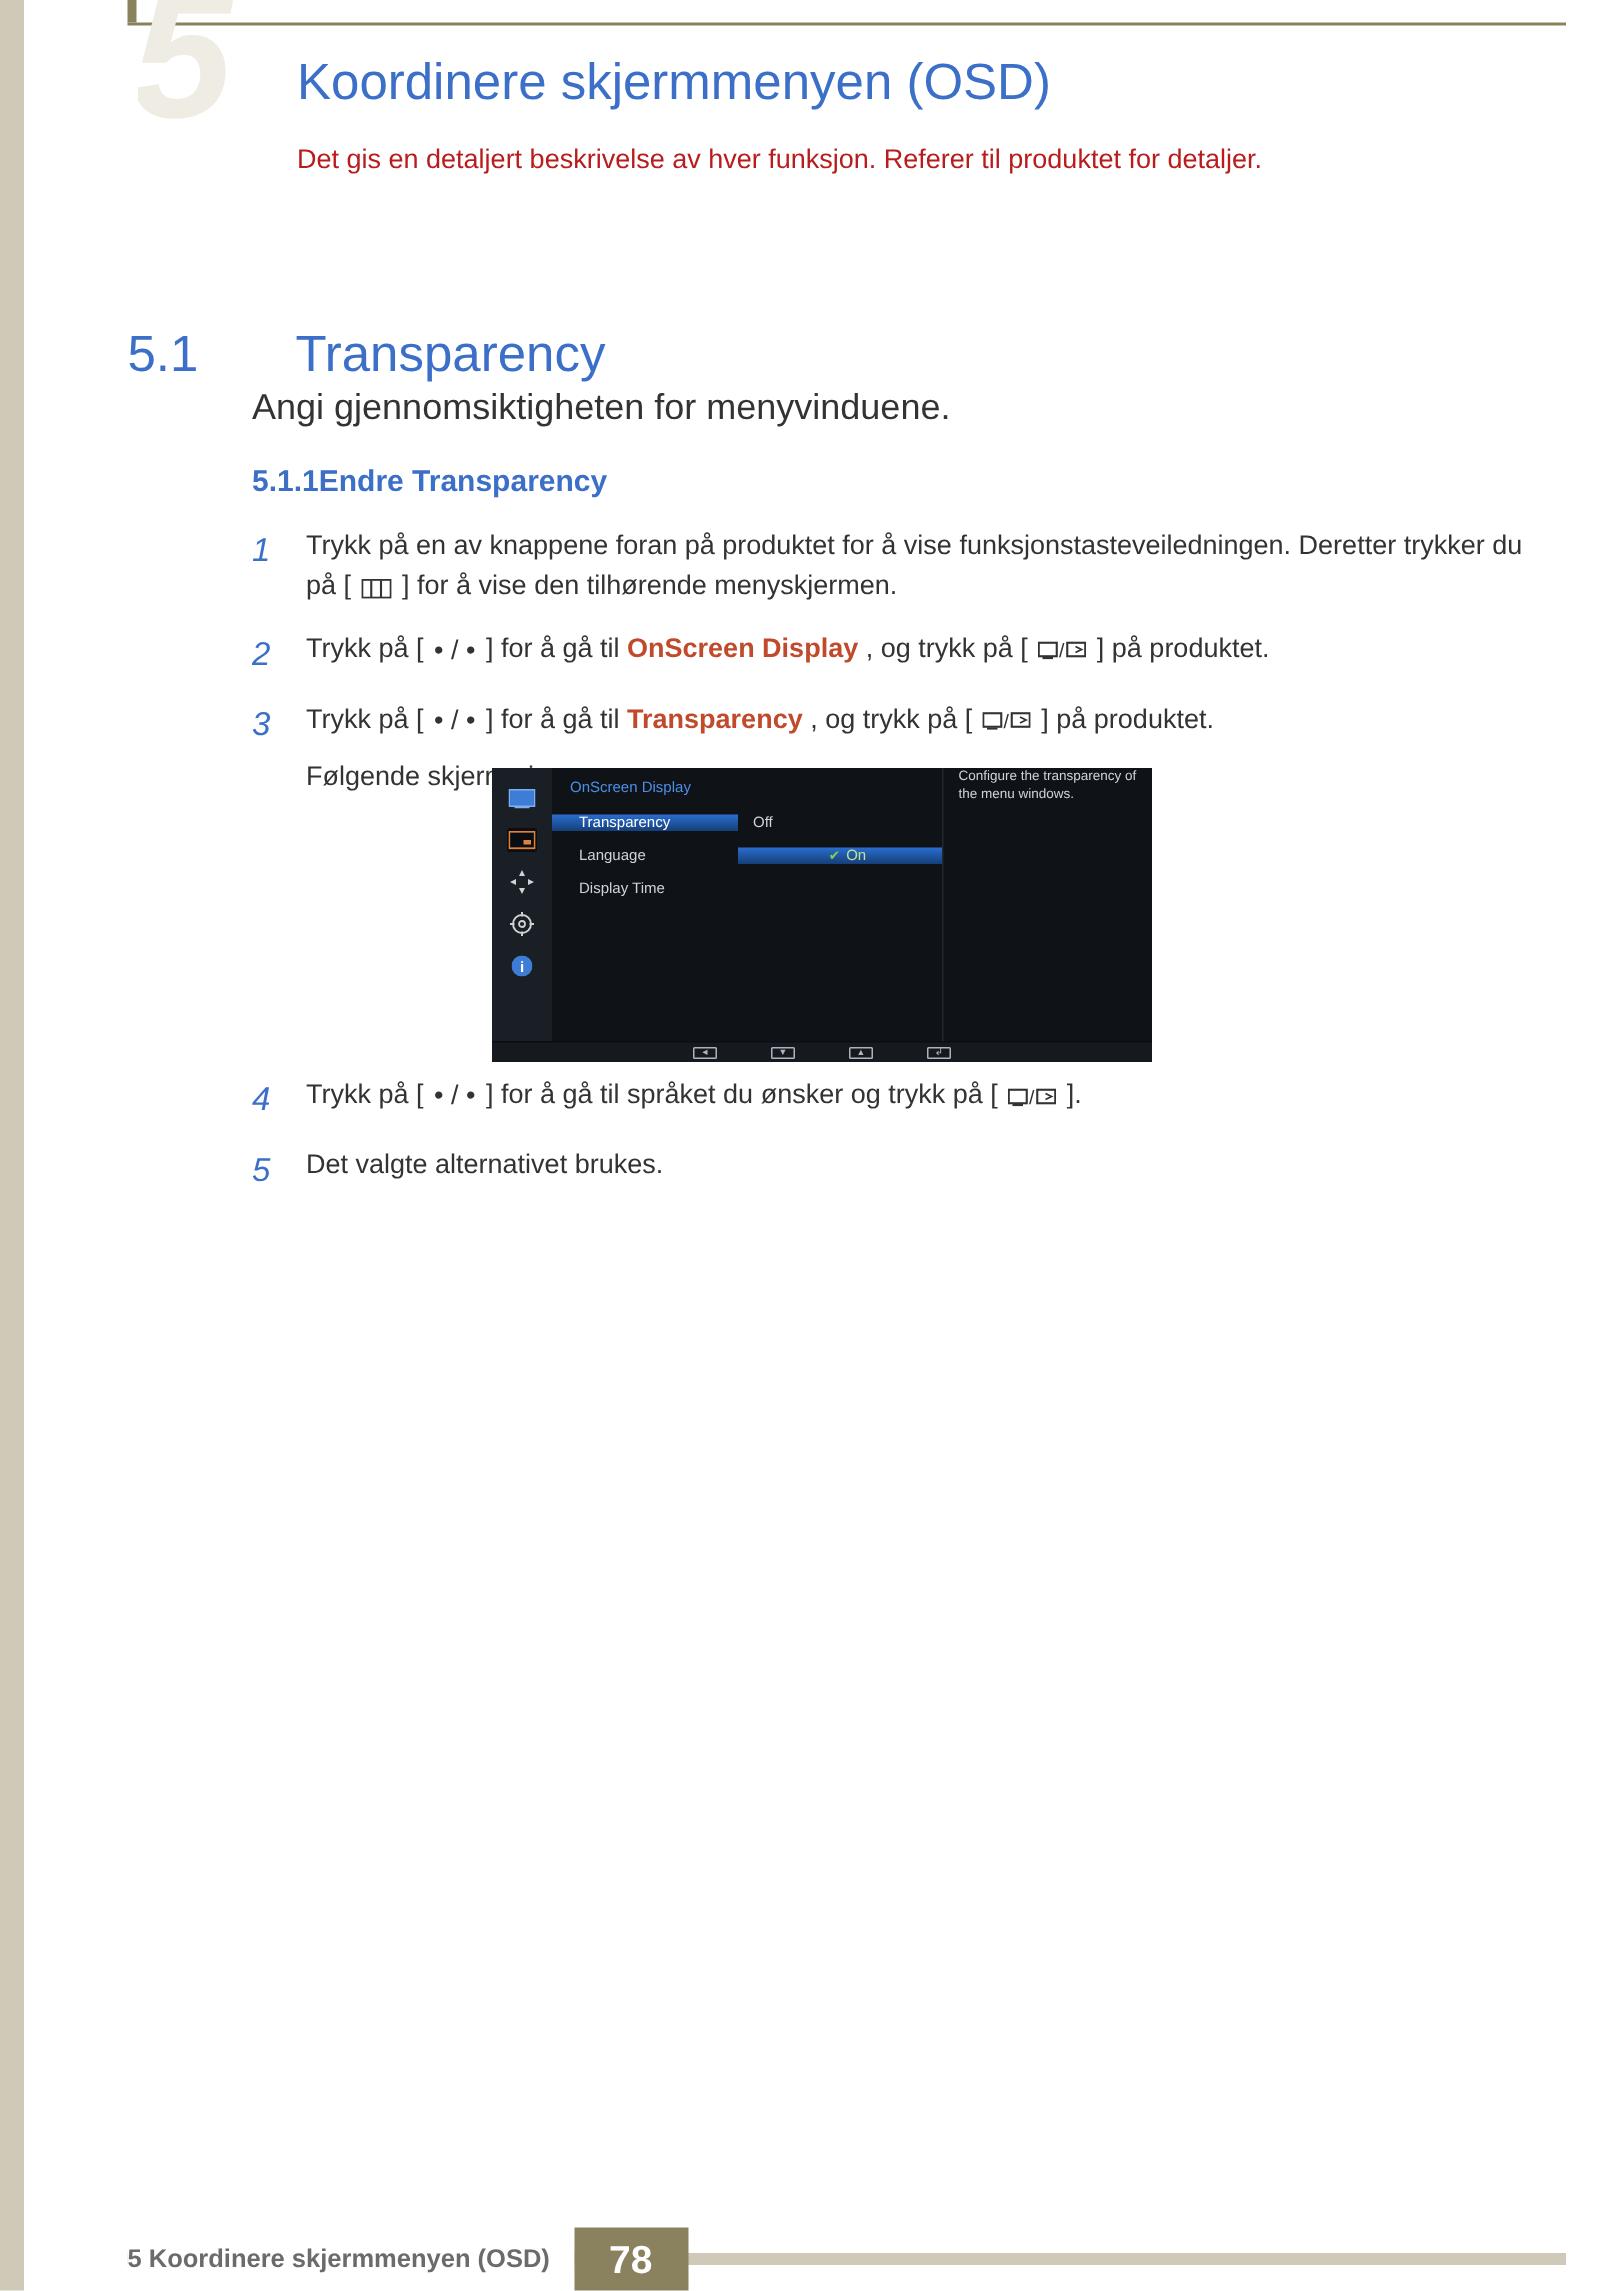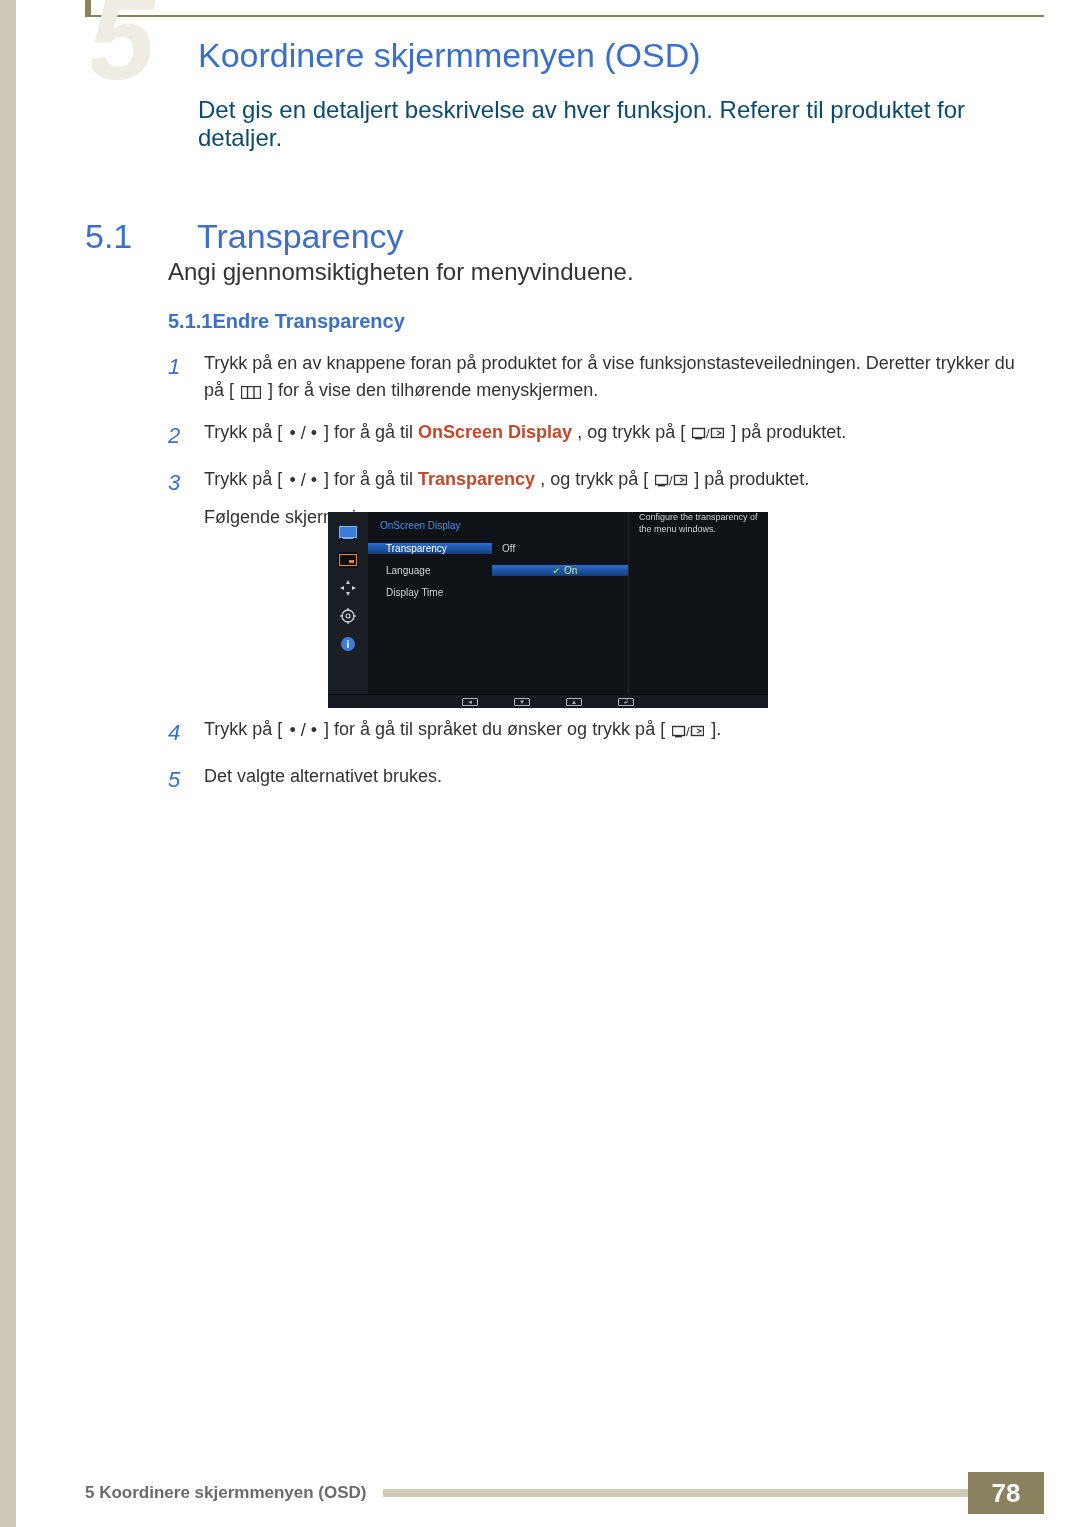--- a/index.html
+++ b/index.html
@@ -50,22 +50,22 @@
     left: 198px;
     font-size: 34px;
     color: #3b6fc8;
     font-weight: 400;
   }
   .intro {
     position: absolute;
     top: 96px;
     left: 198px;
     right: 60px;
-    font-size: 24px;
-    color: #0c4a6e;
+    font-size: 18px;
+    color: #b91c1c;
   }
   .section-row {
     position: absolute;
     top: 192px;
     left: 85px;
     right: 36px;
     display: flex;
     gap: 30px;
     align-items: flex-start;
     margin-top: 25px;
@@ -214,26 +214,26 @@
     line-height: 1;
   }
   .steps2 {
     position: absolute;
     top: 716px;
     left: 168px;
     right: 60px;
   }
   .footer {
     position: absolute;
-    bottom: 13px;
+    bottom: 0;
     left: 85px;
     right: 36px;
     height: 42px;
     display: flex;
-    justify-content: space-between;
+    justify-content: flex-start;
     align-items: stretch;
   }
   .footer .bar {
     position: absolute;
     left: 0;
     right: 0;
     top: 17px;
     height: 8px;
     background: #cfc9b8;
   }

